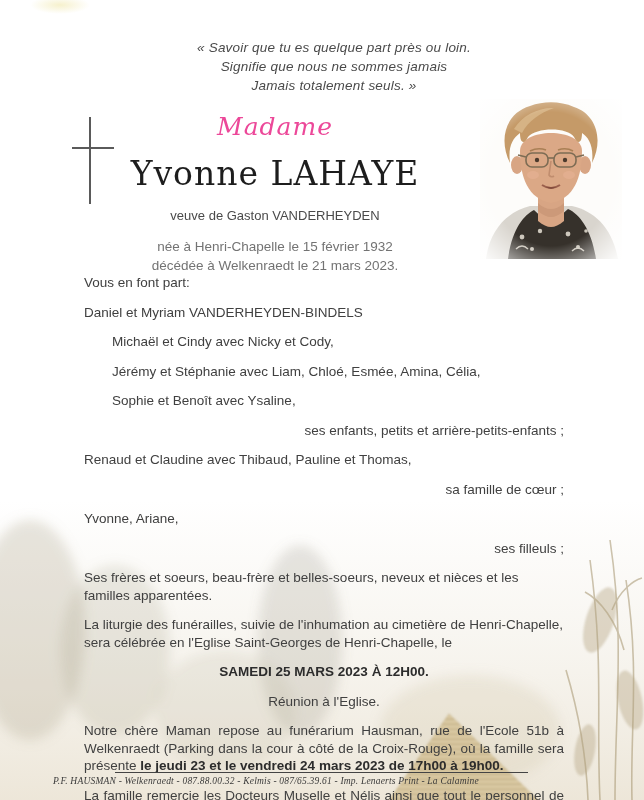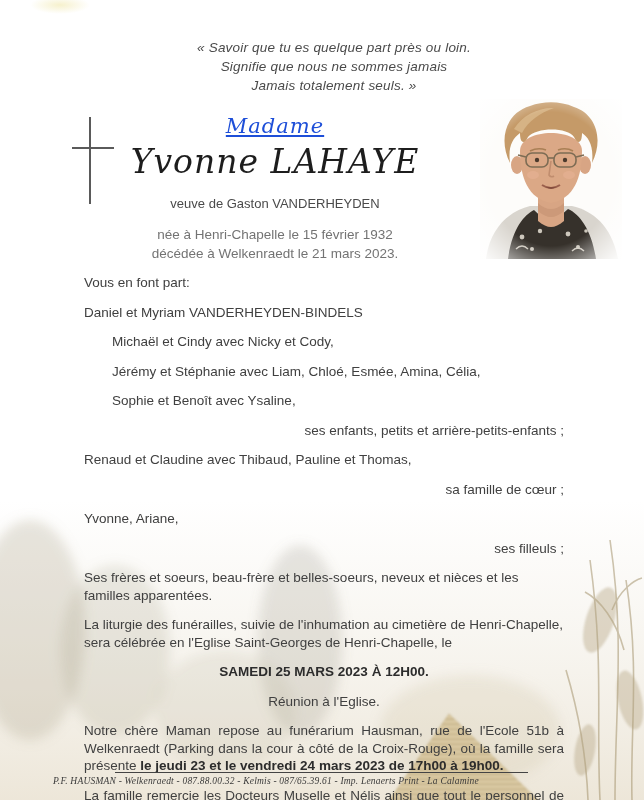--- a/index.html
+++ b/index.html
@@ -19,25 +19,25 @@
   .cross-h{position:absolute;left:72px;top:147px;width:42px;height:1.5px;background:#5a5a5a;}
 
   .quote{
     position:absolute;left:12px;top:38px;width:644px;text-align:center;
     font-style:italic;font-size:13.5px;line-height:19px;color:#4a4a4a;letter-spacing:.2px;
   }
 
   .title-block{position:absolute;left:52px;top:110px;width:446px;text-align:center;}
   .title-madame{
     font-family:"DejaVu Serif",serif;font-style:italic;
-    font-size:21px;line-height:33px;color:#1d4ed8;letter-spacing:1px;text-decoration:underline;
+    font-size:25px;line-height:33px;color:#ec4899;letter-spacing:1px;
   }
   .title-name{
-    font-family:"DejaVu Serif",serif;font-style:italic;
-    font-size:33px;line-height:37px;color:#1d1d1d;letter-spacing:1px;
+    font-family:"DejaVu Serif",serif;
+    font-size:33px;line-height:37px;color:#1d1d1d;letter-spacing:1px;margin-top:12px;
   }
   .widow-line{font-size:13px;line-height:16px;margin-top:16px;color:#4a4a4a;}
   .dates{margin-top:13px;font-size:13.5px;line-height:19px;color:#737373;}
 
   
   .photo{position:absolute;left:480px;top:99px;width:142px;height:160px;}
   .photo svg{display:block;}
   .photo-feather{
     position:absolute;inset:-6px;
     background:radial-gradient(ellipse at center,rgba(255,255,255,0) 55%,rgba(255,255,255,.85) 88%,#ffffff 100%);

